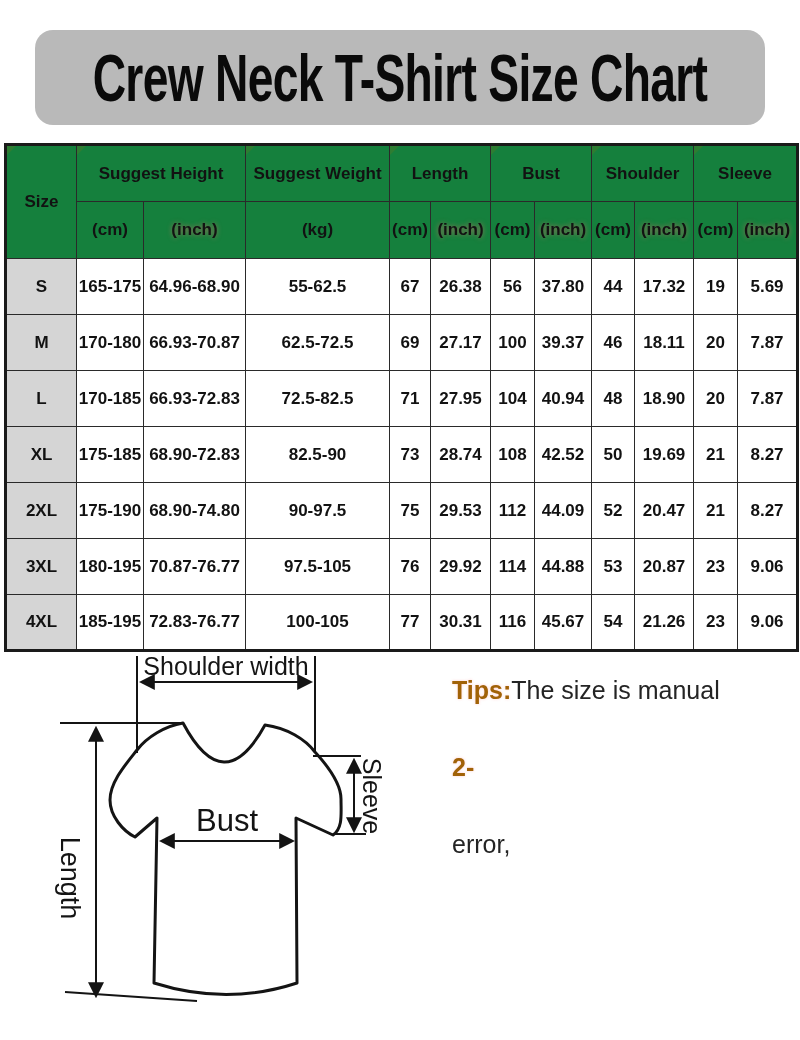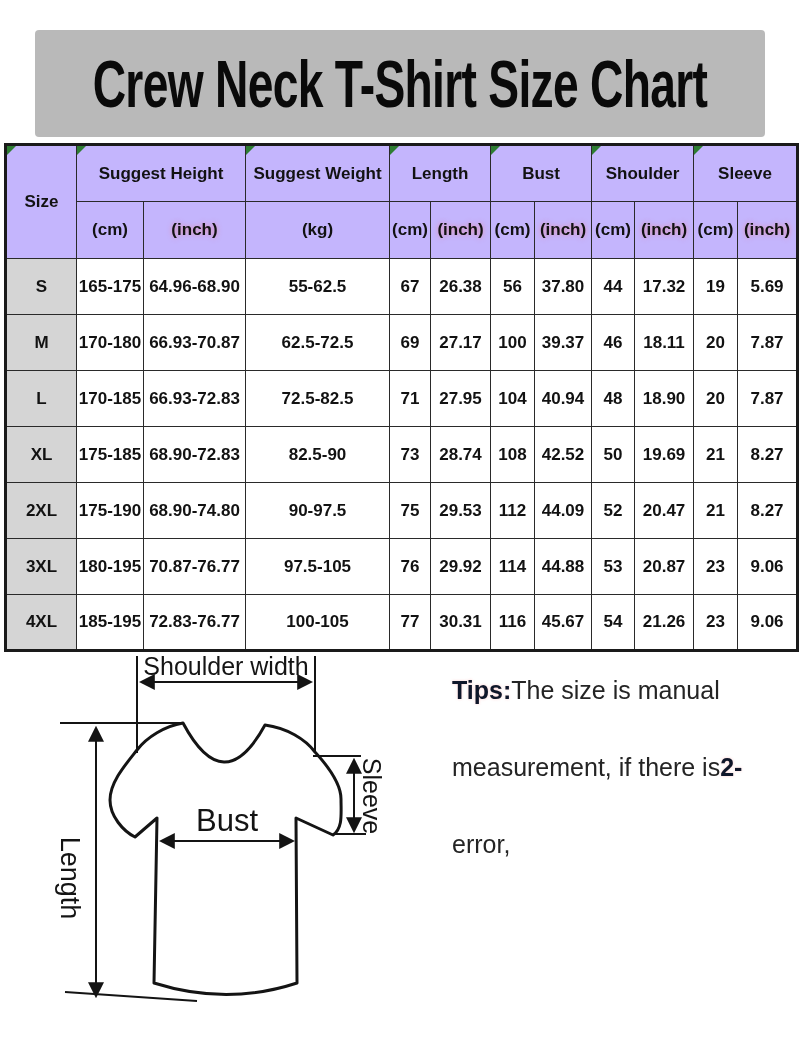--- a/index.html
+++ b/index.html
@@ -1,42 +1,42 @@
 <!DOCTYPE html>
 <html><head>
 <meta charset="utf-8">
 <style>
   *{margin:0;padding:0;box-sizing:border-box}
   html,body{width:800px;height:1040px;background:#ffffff;font-family:"Liberation Sans",sans-serif}
   .page{position:relative;width:800px;height:1040px;overflow:hidden;background:#fff}
 
   
-  .title-bar{position:absolute;left:35px;top:30px;width:730px;height:107px;background:#b9b9b9;border-radius:4px;display:flex;align-items:center;justify-content:center}
+  .title-bar{position:absolute;left:35px;top:30px;width:730px;height:95px;background:#b9b9b9;border-radius:18px;display:flex;align-items:center;justify-content:center}
   .title-text{font-weight:bold;font-size:66px;color:#0a0a0a;white-space:nowrap;letter-spacing:-1px;transform:scaleX(0.7)}
 
   
   table.size-chart{position:absolute;left:4px;top:143px;width:792px;border-collapse:collapse;table-layout:fixed;border:3px solid #1a1a1a}
   .size-chart th,.size-chart td{border:1px solid #2a2a2a;text-align:center;vertical-align:middle;font-weight:bold;color:#121212;overflow:hidden}
-  .size-chart thead th{background:#c4b5fd;font-size:17px}
+  .size-chart thead th{background:#15803d;font-size:17px}
   .size-chart thead tr{height:57px}
   .size-chart tbody tr{height:56px}
   .size-chart tbody td{font-size:17px;background:#ffffff}
   .size-chart td.size-col{background:#d5d5d5}
   th.group{position:relative}
   th.group::before{content:"";position:absolute;left:0;top:0;width:0;height:0;border-top:9px solid #2e7d32;border-right:9px solid transparent}
   .inch{color:#e23b30;text-shadow:0 0 5px rgba(255,110,110,.55)}
 
   
   svg.diagram{position:absolute;left:40px;top:650px}
   svg.diagram text{font-family:"Liberation Sans",sans-serif;fill:#141414}
 
   
   .tips{position:absolute;left:452px;top:652px;width:344px}
   .tips-line{height:77px;display:flex;align-items:center;white-space:nowrap;font-size:25px;color:#242424}
-  .seg.red{color:#0f172a;font-weight:bold;text-shadow:0 0 3px rgba(255,130,130,.4)}
+  .seg.red{color:#a16207;font-weight:bold;text-shadow:0 0 3px rgba(255,130,130,.4)}
 </style>
 </head>
 <body>
 
 <div class="page">
 
   <div class="title-bar">
     <div class="title-text">Crew Neck T-Shirt Size Chart</div>
   </div>
 
@@ -208,21 +208,20 @@
     <text x="187" y="170" font-size="31" text-anchor="middle" dominant-baseline="central">Bust</text>
     <line x1="122" y1="191" x2="252" y2="191" stroke="#141414" stroke-width="2" marker-start="url(#arrow)" marker-end="url(#arrow)"></line>
   </svg>
 
   <div class="tips">
     <div class="tips-line">
       <span class="seg red">Tips:</span>
         <span class="seg"> The size is manual</span>
     </div>
     <div class="tips-line">
-      <span class="seg">measurement, if there is </span>
         <span class="seg red">2-</span>
     </div>
     <div class="tips-line">
         <span class="seg"> error,</span>
     </div>
     <div class="tips-line">
     </div>
   </div>
 
 </div>

